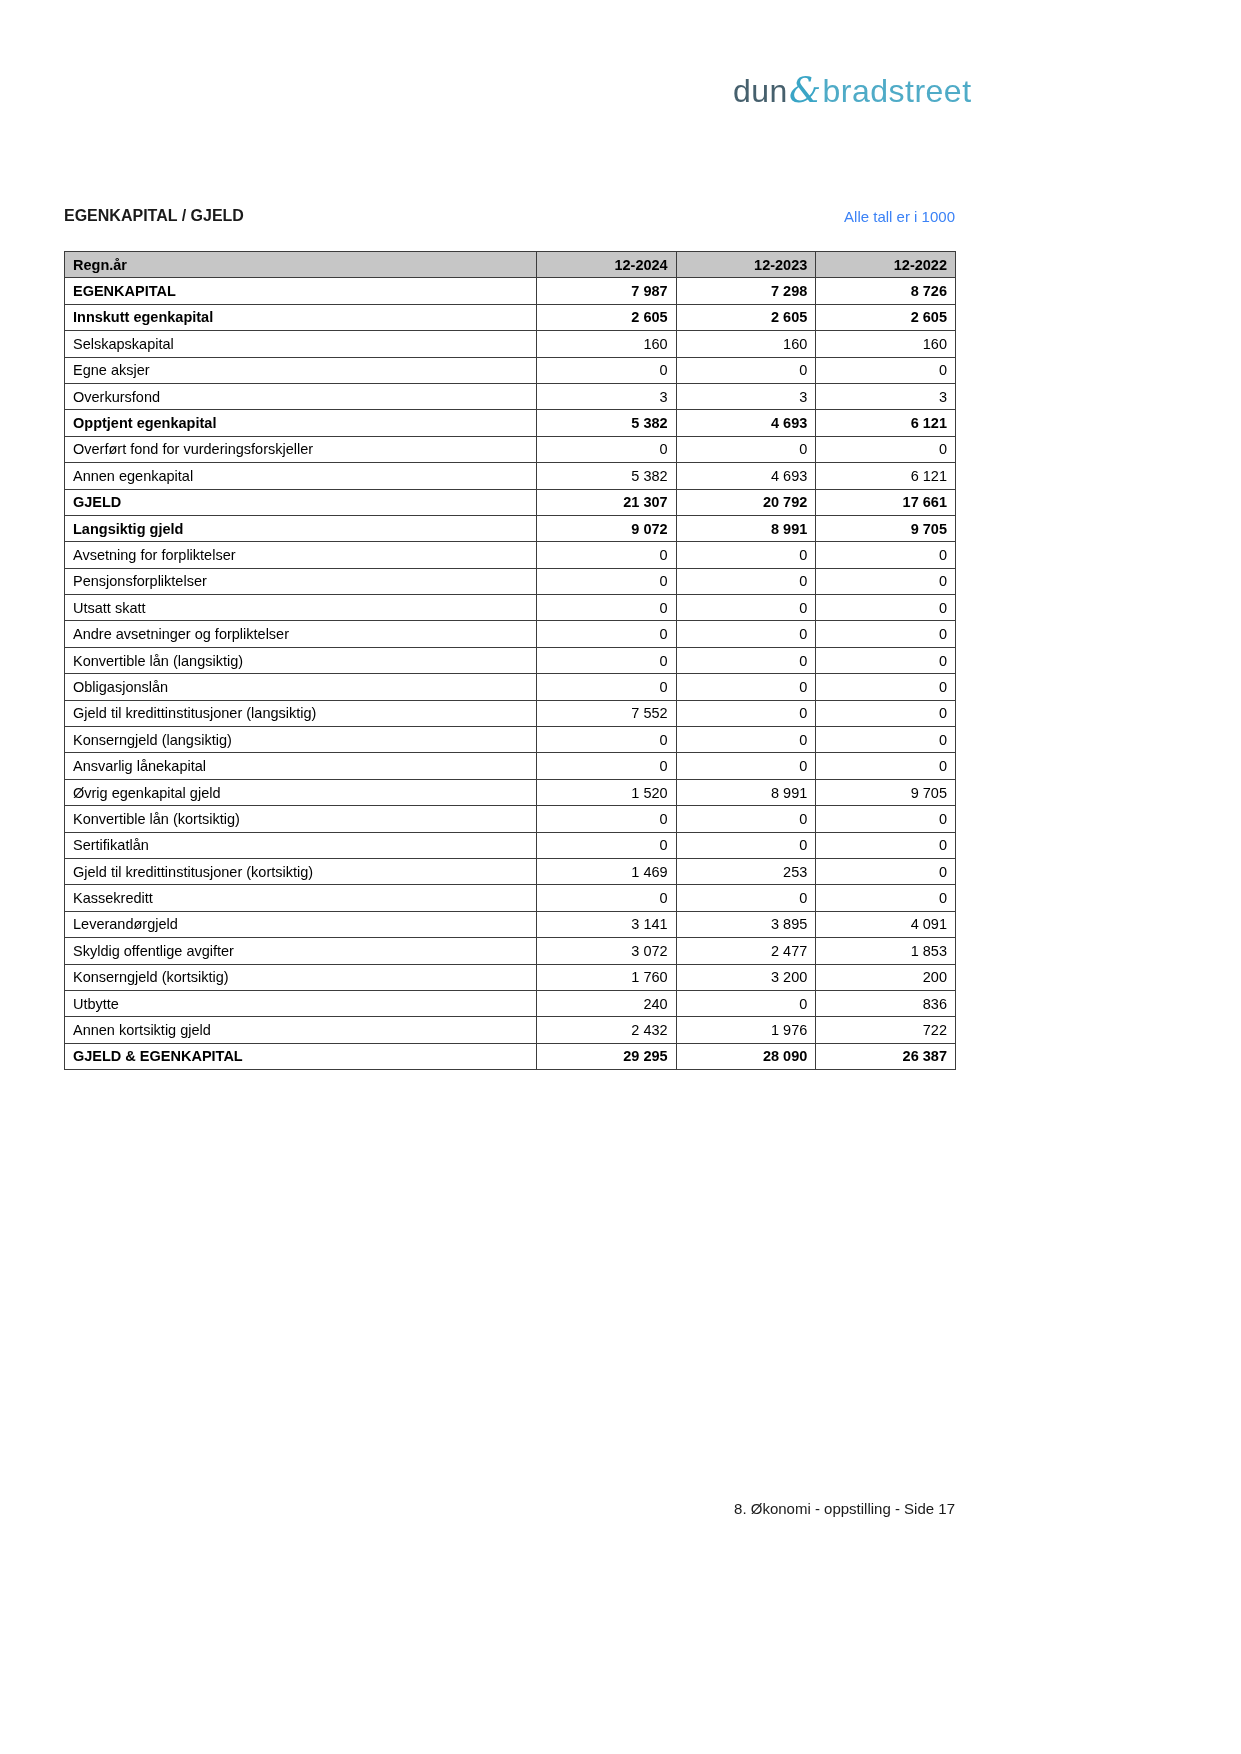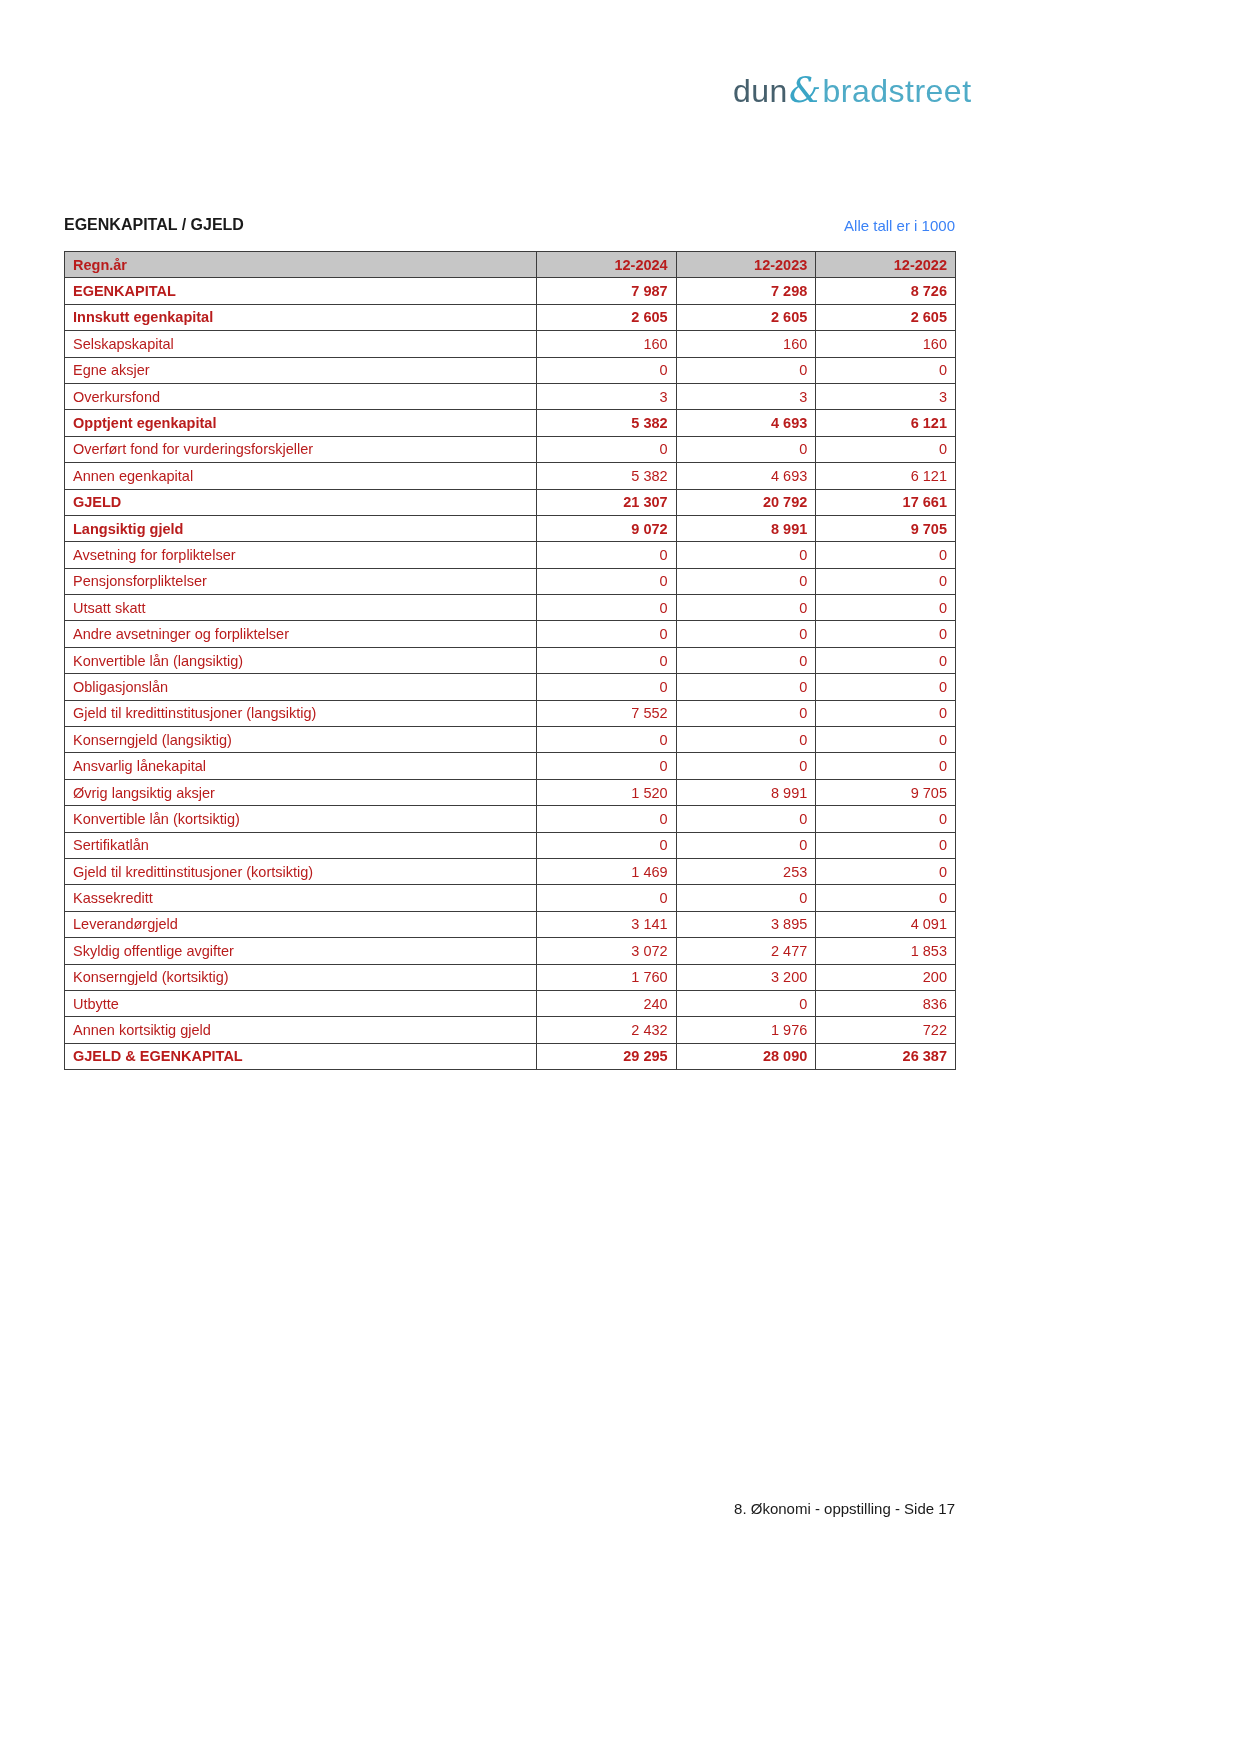--- a/index.html
+++ b/index.html
@@ -21,31 +21,31 @@
   .logo-amp {
     color:#3aa5c6;
     font-family:"DejaVu Serif", serif;
     font-style:italic; font-weight:400;
     font-size:36px; padding:0 1px;
   }
   .logo-brad { color:#4fabc7; font-weight:400; }
 
   
   .title-row {
-    position:absolute; top:216px; left:64px; width:891px;
+    position:absolute; top:207px; left:64px; width:891px;
     display:flex; justify-content:space-between; align-items:flex-end;
   }
   .title { font-size:16px; font-weight:bold; color:#1a1a1a; }
   .units { font-size:15px; color:#3b82f6; }
 
   
   table.fin {
     position:absolute; top:251px; left:64px; width:891px;
     border-collapse:collapse; table-layout:fixed;
-    font-size:14.5px; color:#b91c1c;
+    font-size:14.5px; color:#000000;
   }
   table.fin col.c-label { width:472px; }
   table.fin col.c-num   { width:139.66px; }
   table.fin th, table.fin td {
     border:1px solid #3c3c3c;
     padding:0 8px; height:26.4px; vertical-align:middle;
     overflow:hidden; white-space:nowrap;
   }
   table.fin thead th {
     background:#c6c6c6; font-weight:bold; text-align:left;
@@ -196,21 +196,21 @@
           <td class="num">0</td>
           <td class="num">0</td>
         </tr>
         <tr>
           <td>Ansvarlig lånekapital</td>
           <td class="num">0</td>
           <td class="num">0</td>
           <td class="num">0</td>
         </tr>
         <tr>
-          <td>Øvrig langsiktig aksjer</td>
+          <td>Øvrig egenkapital gjeld</td>
           <td class="num">1 520</td>
           <td class="num">8 991</td>
           <td class="num">9 705</td>
         </tr>
         <tr>
           <td>Konvertible lån (kortsiktig)</td>
           <td class="num">0</td>
           <td class="num">0</td>
           <td class="num">0</td>
         </tr>

